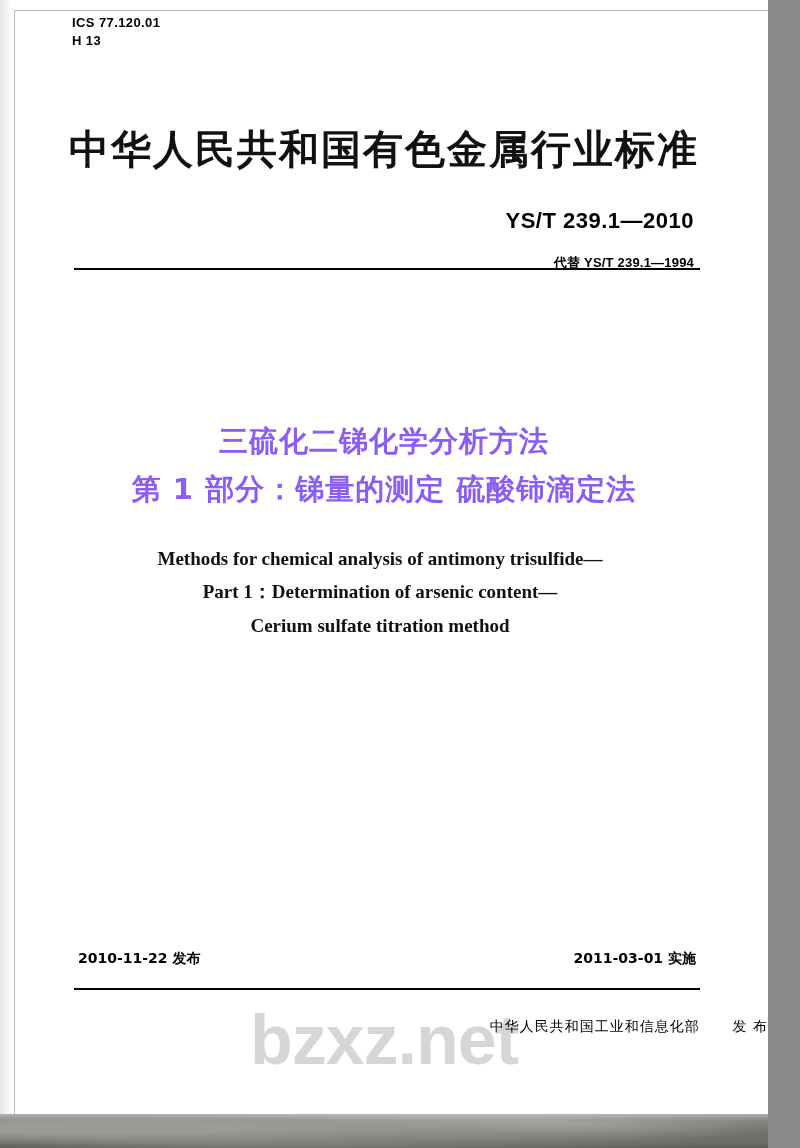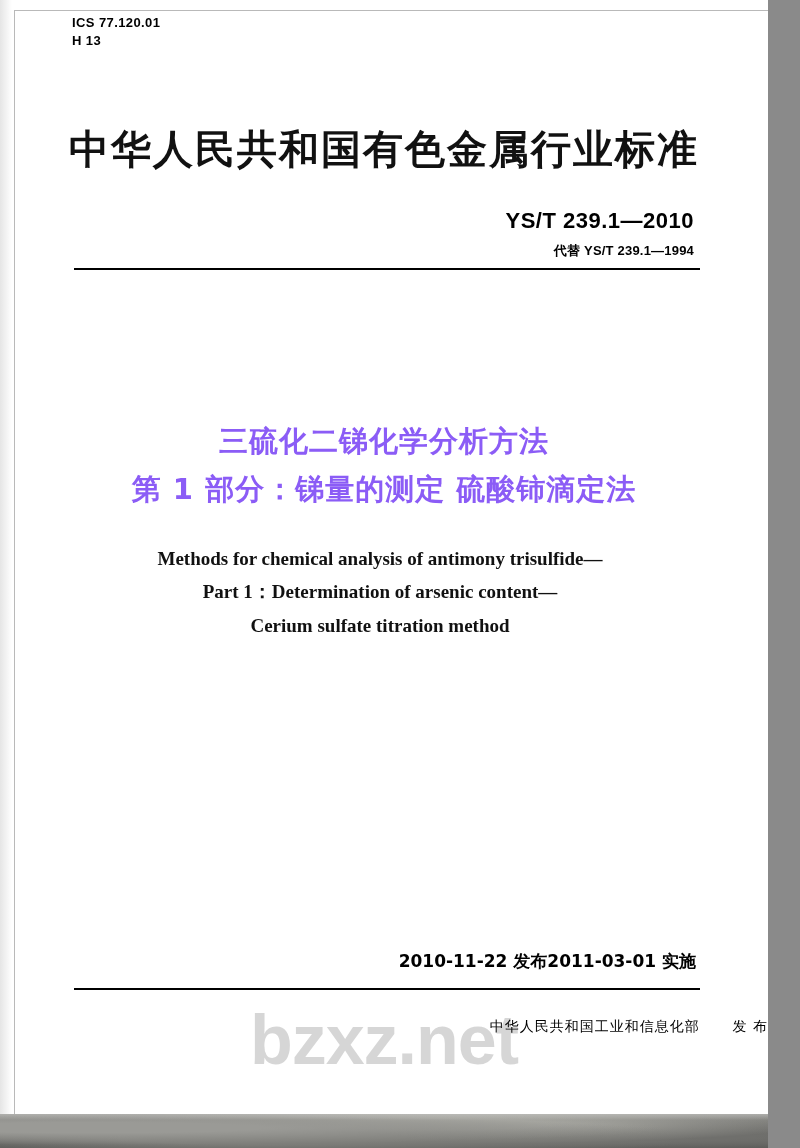--- a/index.html
+++ b/index.html
@@ -78,21 +78,21 @@
   .std-no .main {
     font-family: "Liberation Sans", sans-serif;
     font-size: 22px;
     font-weight: bold;
     letter-spacing: 0.5px;
   }
   .std-no .sub {
     font-family: "Liberation Sans", sans-serif;
     font-size: 13px;
     font-weight: bold;
-    margin-top: 8px;
+    margin-top: 20px;
     letter-spacing: 0.2px;
   }
 
   
   .rule-top {
     position: absolute;
     left: 74px;
     right: 68px;
     top: 268px;
     border-top: 2px solid #000;
@@ -134,23 +134,23 @@
     font-weight: 600;
   }
 
   
   .date-row {
     position: absolute;
     left: 78px;
     right: 72px;
     top: 950px;
     display: flex;
-    justify-content: flex-end;
-    font-family: "DejaVu Sans", sans-serif;
-    font-size: 17px;
+    justify-content: space-between;
+    font-family: "DejaVu Sans", sans-serif;
+    font-size: 14px;
     font-weight: bold;
   }
 
   .issuer {
     position: absolute;
     left: 0;
     right: 0;
     top: 1018px;
     text-align: right;
     font-family: "DejaVu Sans", sans-serif;

